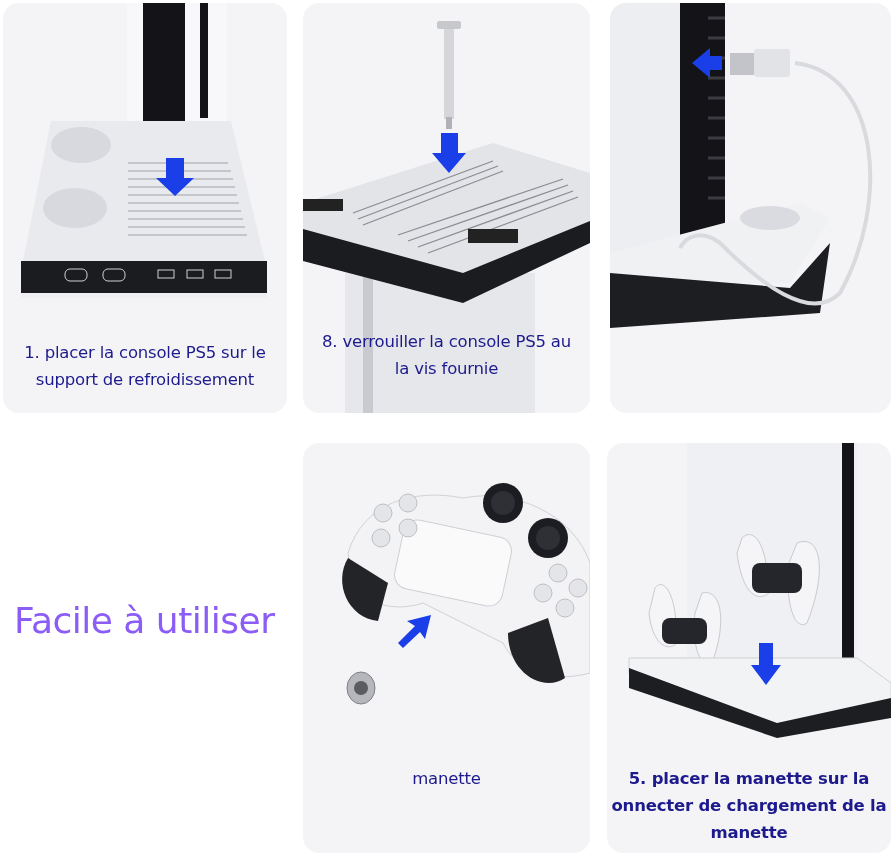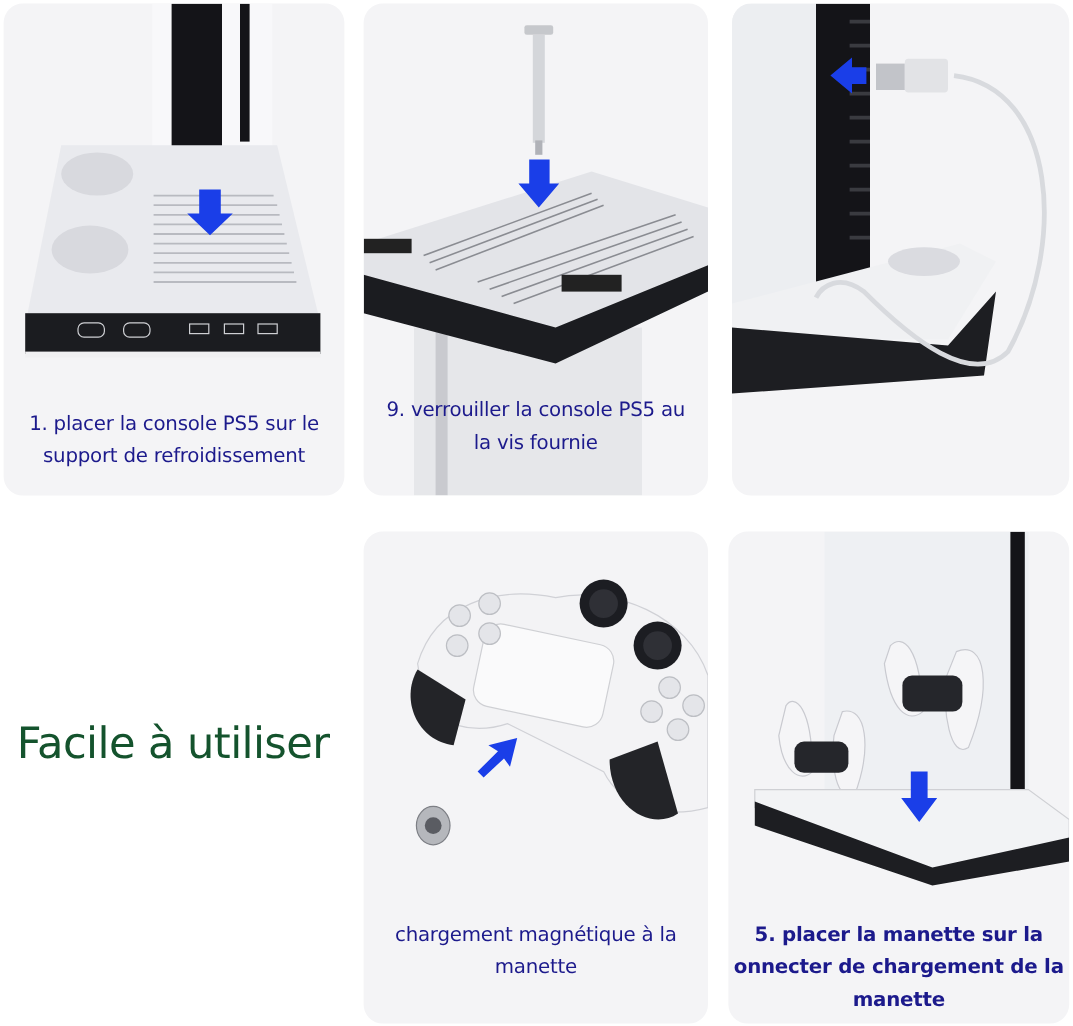--- a/index.html
+++ b/index.html
@@ -9,21 +9,21 @@
     position: absolute; background: #f4f4f6; border-radius: 16px; overflow: hidden;
   }
   .caption {
     position: absolute; left: 0; right: 0; text-align: center;
     color: #1c1a8c; font-size: 16.5px; line-height: 27px; letter-spacing: -0.2px;
     font-family: "DejaVu Sans", sans-serif;
   }
   .art { position: absolute; left: 0; top: 0; width: 100%; }
   .headline {
     position: absolute; left: 14px; top: 600px; width: 290px;
-    color: #14532d; font-size: 36px; font-family: "DejaVu Sans", sans-serif;
+    color: #8b5cf6; font-size: 36px; font-family: "DejaVu Sans", sans-serif;
     letter-spacing: -0.5px;
   }
 </style>
 </head>
 <body>
 
 <div class="panel" style="left:3px; top:3px; width:284px; height:410px;">
   <svg class="art" width="284" height="300" viewBox="0 0 284 300">
 
     <rect x="124" y="0" width="100" height="150" fill="#f8f8fa"></rect>
@@ -87,21 +87,21 @@
       <line x1="125" y1="250" x2="275" y2="194"></line>
     </g>
     <rect x="0" y="196" width="40" height="12" fill="#222"></rect>
     <rect x="165" y="226" width="50" height="14" fill="#222"></rect>
 
     <polygon points="0,226 160,270 287,218 287,240 160,300 0,258" fill="#1b1c20"></polygon>
 
     <polygon points="138,130 155,130 155,150 163,150 146,170 129,150 138,150" fill="#1a3ee8"></polygon>
   </svg>
   <div class="caption" style="top:325px;">
-    <div>9. verrouiller la console PS5 au</div>
+    <div>8. verrouiller la console PS5 au</div>
     <div>la vis fournie</div>
   </div>
 </div>
 
 <div class="panel" style="left:610px; top:3px; width:281px; height:410px;">
   <svg class="art" width="281" height="340" viewBox="0 0 281 340">
 
     <rect x="0" y="0" width="70" height="260" fill="#eceef1"></rect>
     <rect x="70" y="0" width="45" height="240" fill="#141418"></rect>
     <g stroke="#3a3b40" stroke-width="3">
@@ -155,21 +155,20 @@
     </g>
     <path d="M45,115 C30,140 45,175 75,178 L85,140 Z" fill="#232428"></path>
     <path d="M205,190 C205,230 240,250 262,235 L245,175 Z" fill="#232428"></path>
 
     <polygon points="95,200 112,183 104,178 128,172 122,196 117,189 100,205" fill="#1a3ee8"></polygon>
 
     <ellipse cx="58" cy="245" rx="14" ry="16" fill="#b5b7bc" stroke="#7d7f85"></ellipse>
     <circle cx="58" cy="245" r="7" fill="#5a5c62"></circle>
   </svg>
   <div class="caption" style="top:322px;">
-    <div>chargement magnétique à la</div>
     <div>manette</div>
   </div>
 </div>
 
 <div class="panel" style="left:607px; top:443px; width:284px; height:410px;font-weight:bold;">
   <svg class="art" width="284" height="300" viewBox="0 0 284 300">
 
     <rect x="80" y="0" width="170" height="240" fill="#eef0f3"></rect>
     <rect x="235" y="0" width="12" height="240" fill="#141418"></rect>
 

